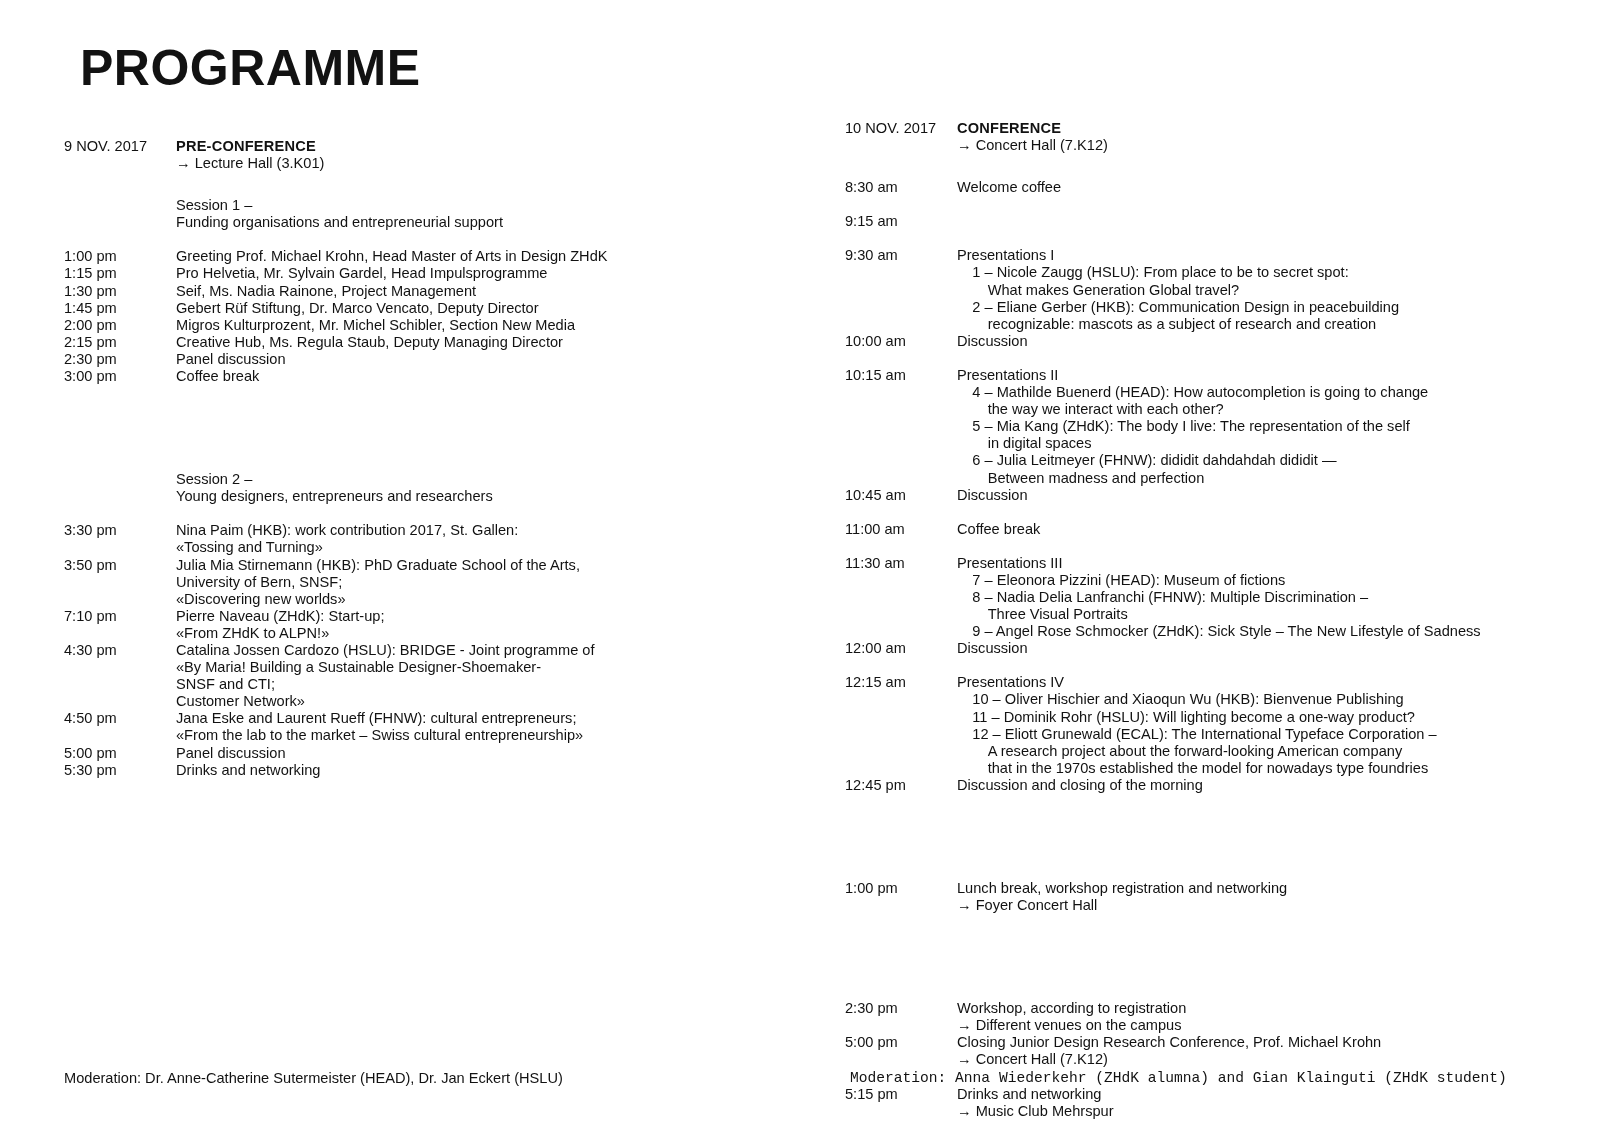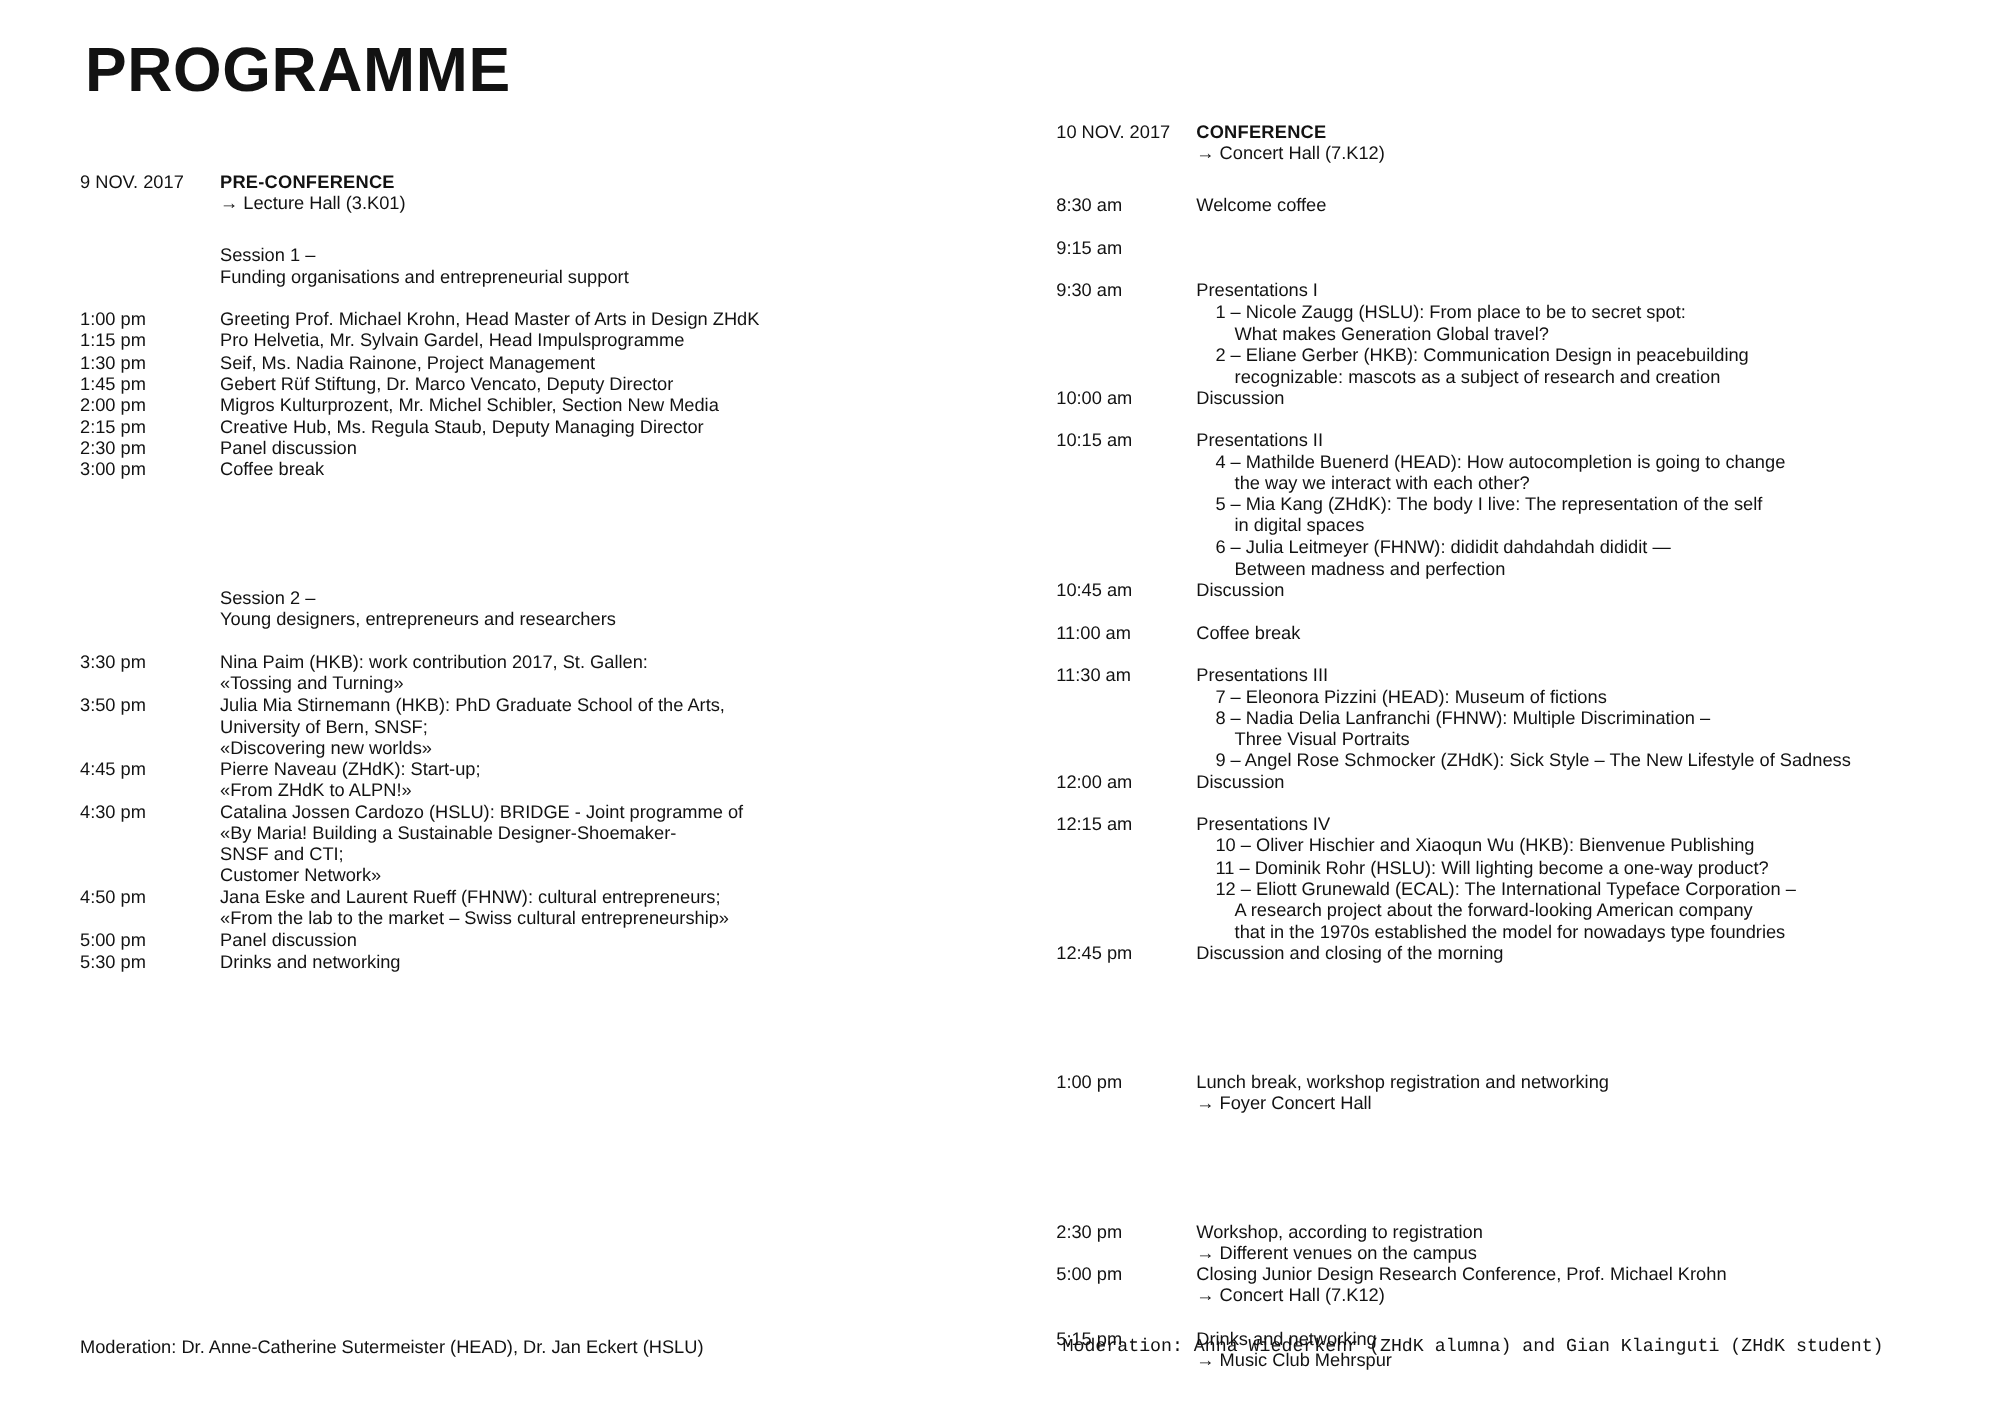--- a/index.html
+++ b/index.html
@@ -25,36 +25,36 @@
   }
 
   .page-title {
     position: absolute;
     left: 64px;
     top: 27px;
     font-size: 50px;
     font-weight: 700;
     letter-spacing: 0.5px;
     line-height: 1.0;
-    margin: 4px;
+    margin: 16px;
   }
 
   .columns {
     position: absolute;
     left: 0;
     top: 98px;
     width: 1600px;
   }
 
   .col {
     position: absolute;
     top: 0;
   }
   .col-left  { left: 64px;  width: 720px; margin-top: 40px; }
-  .col-right { left: 845px; width: 720px; }
+  .col-right { left: 845px; width: 720px; margin-top: 22px; }
 
   
   .row {
     display: flex;
     align-items: flex-start;
     font-size: 14.6px;
     line-height: 17.1px;
   }
   .row .time {
     flex: 0 0 auto;
@@ -194,21 +194,21 @@
           </div>
           <div class="row">
             <div class="time">3:50 pm</div>
             <div class="body">
               <span class="ln">Julia Mia Stirnemann (HKB): PhD Graduate School of the Arts,</span>
               <span class="ln">University of Bern, SNSF;</span>
               <span class="ln">«Discovering new worlds»</span>
             </div>
           </div>
           <div class="row">
-            <div class="time">4:45 pm</div>
+            <div class="time">7:10 pm</div>
             <div class="body">
               <span class="ln">Pierre Naveau (ZHdK): Start-up;</span>
               <span class="ln">«From ZHdK to ALPN!»</span>
             </div>
           </div>
           <div class="row">
             <div class="time">4:30 pm</div>
             <div class="body">
               <span class="ln">Catalina Jossen Cardozo (HSLU): BRIDGE - Joint programme of</span>
               <span class="ln">«By Maria! Building a Sustainable Designer-Shoemaker-</span>

